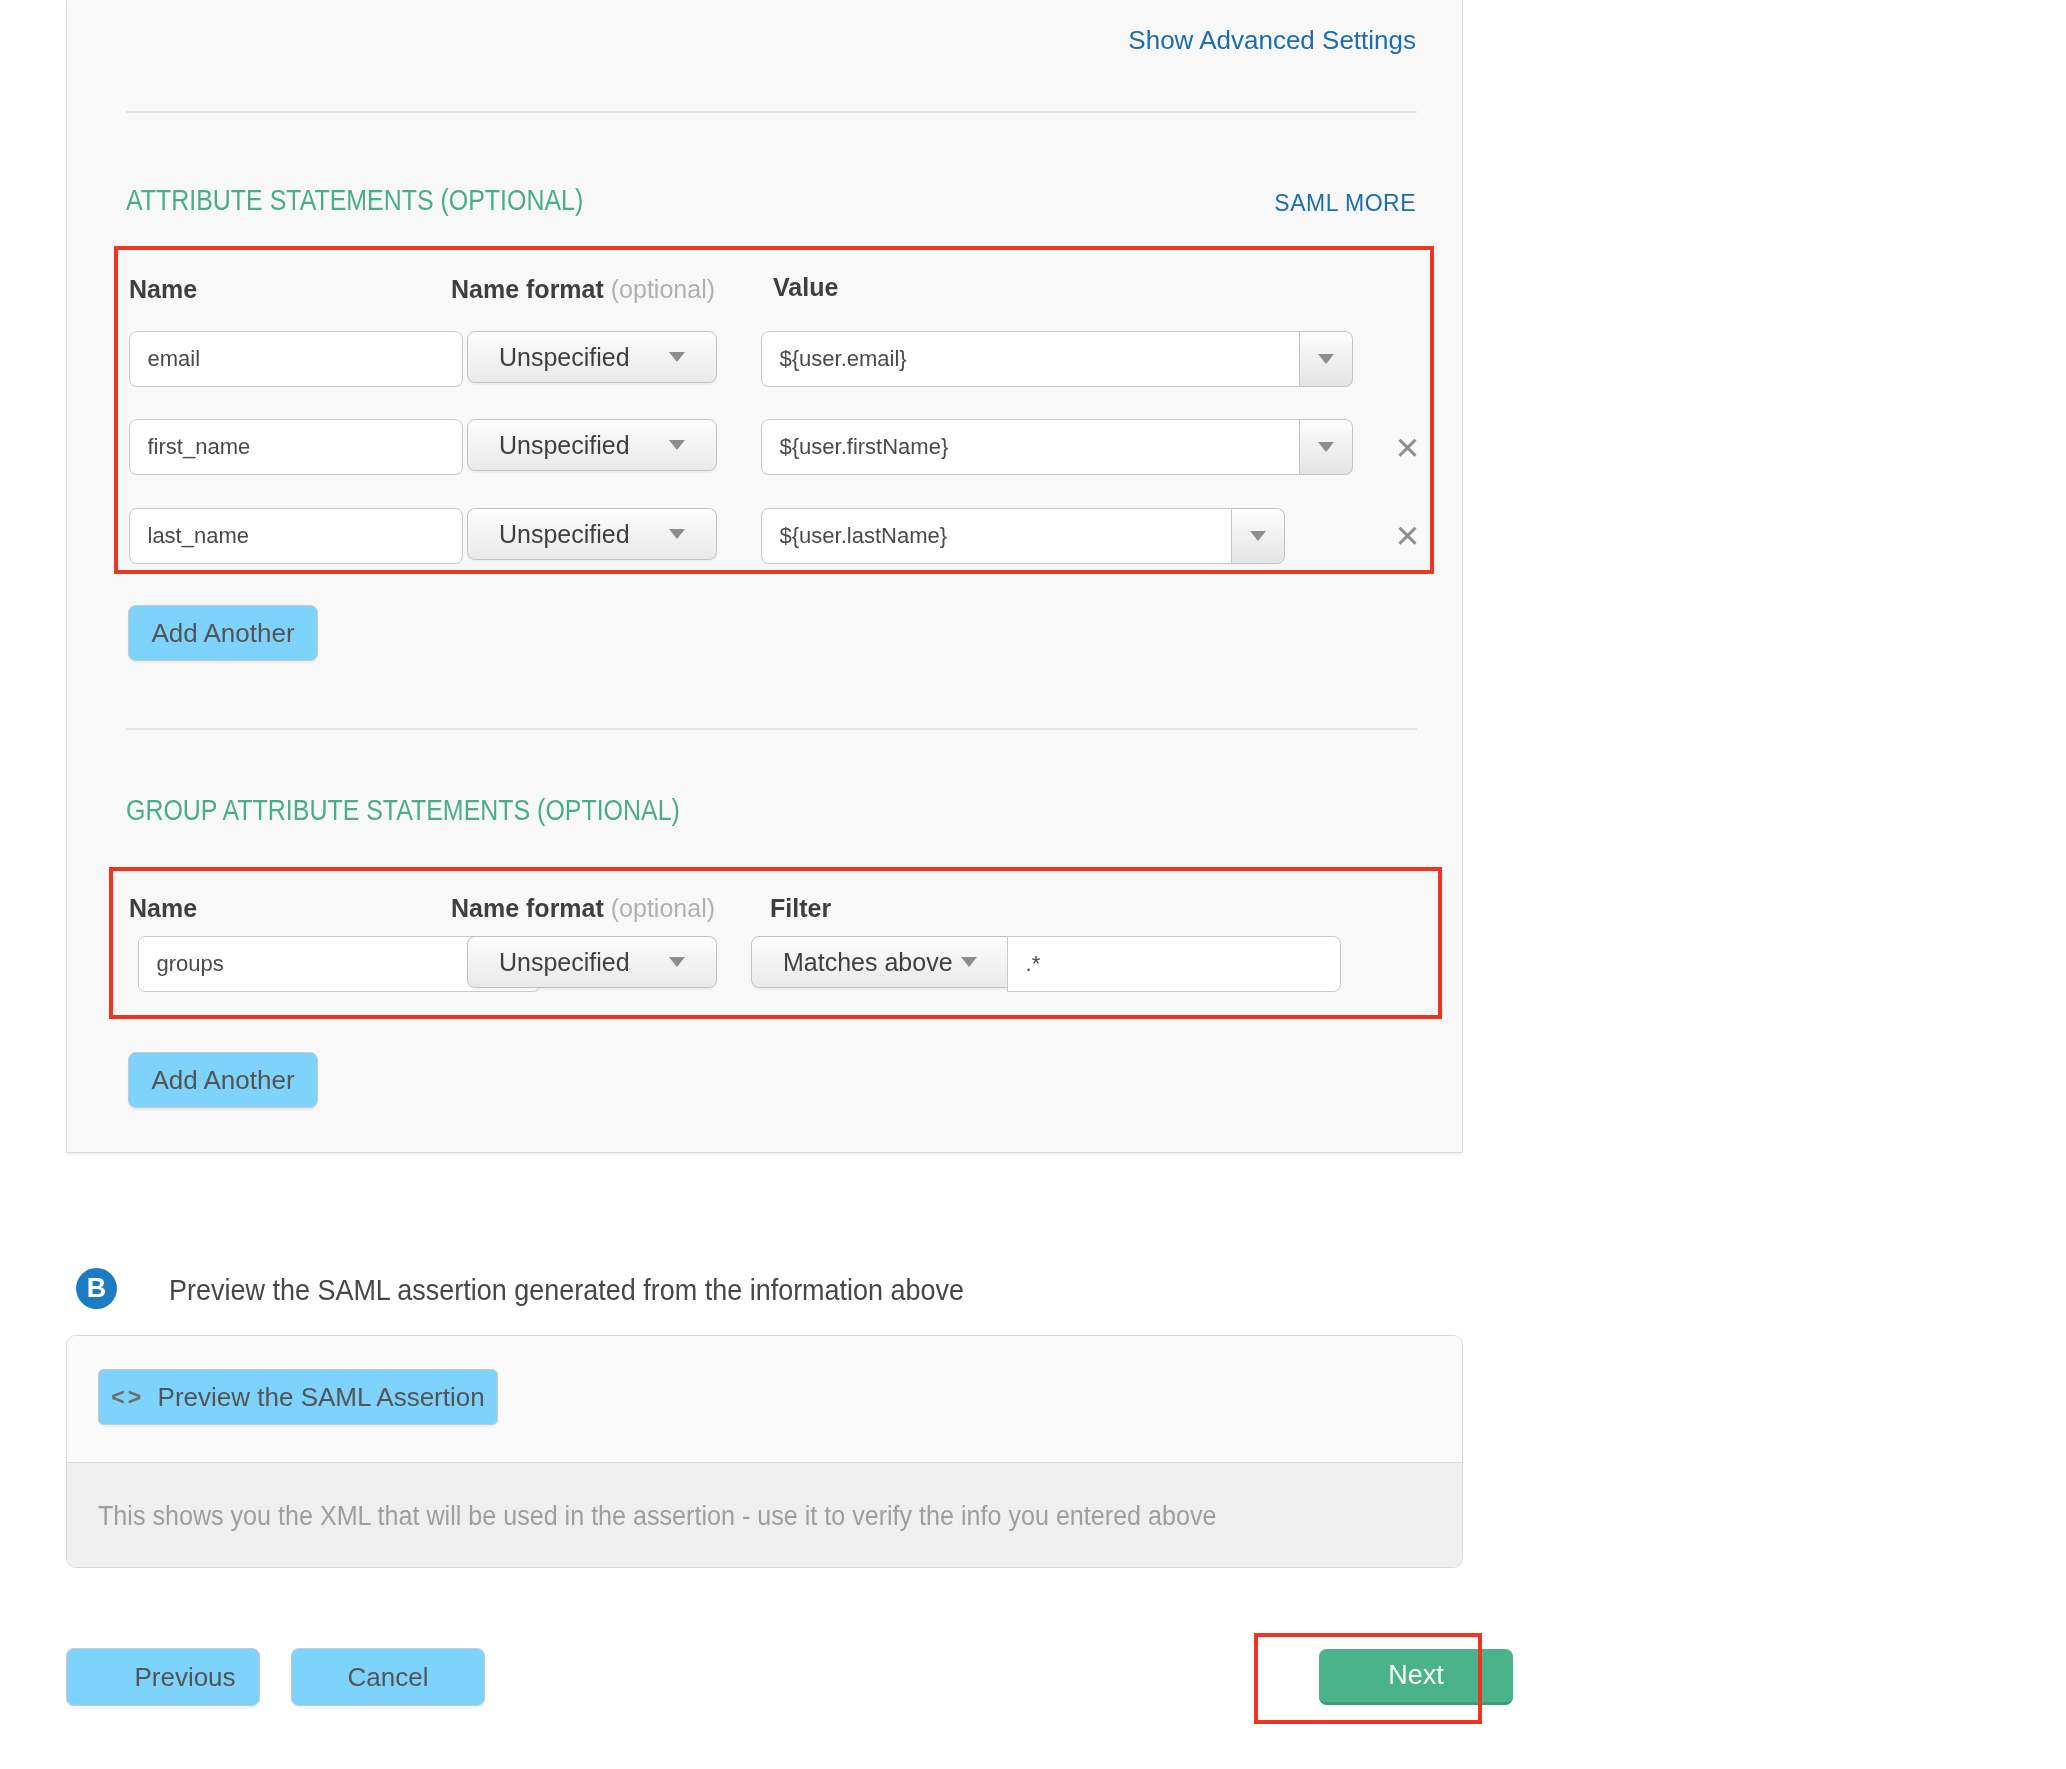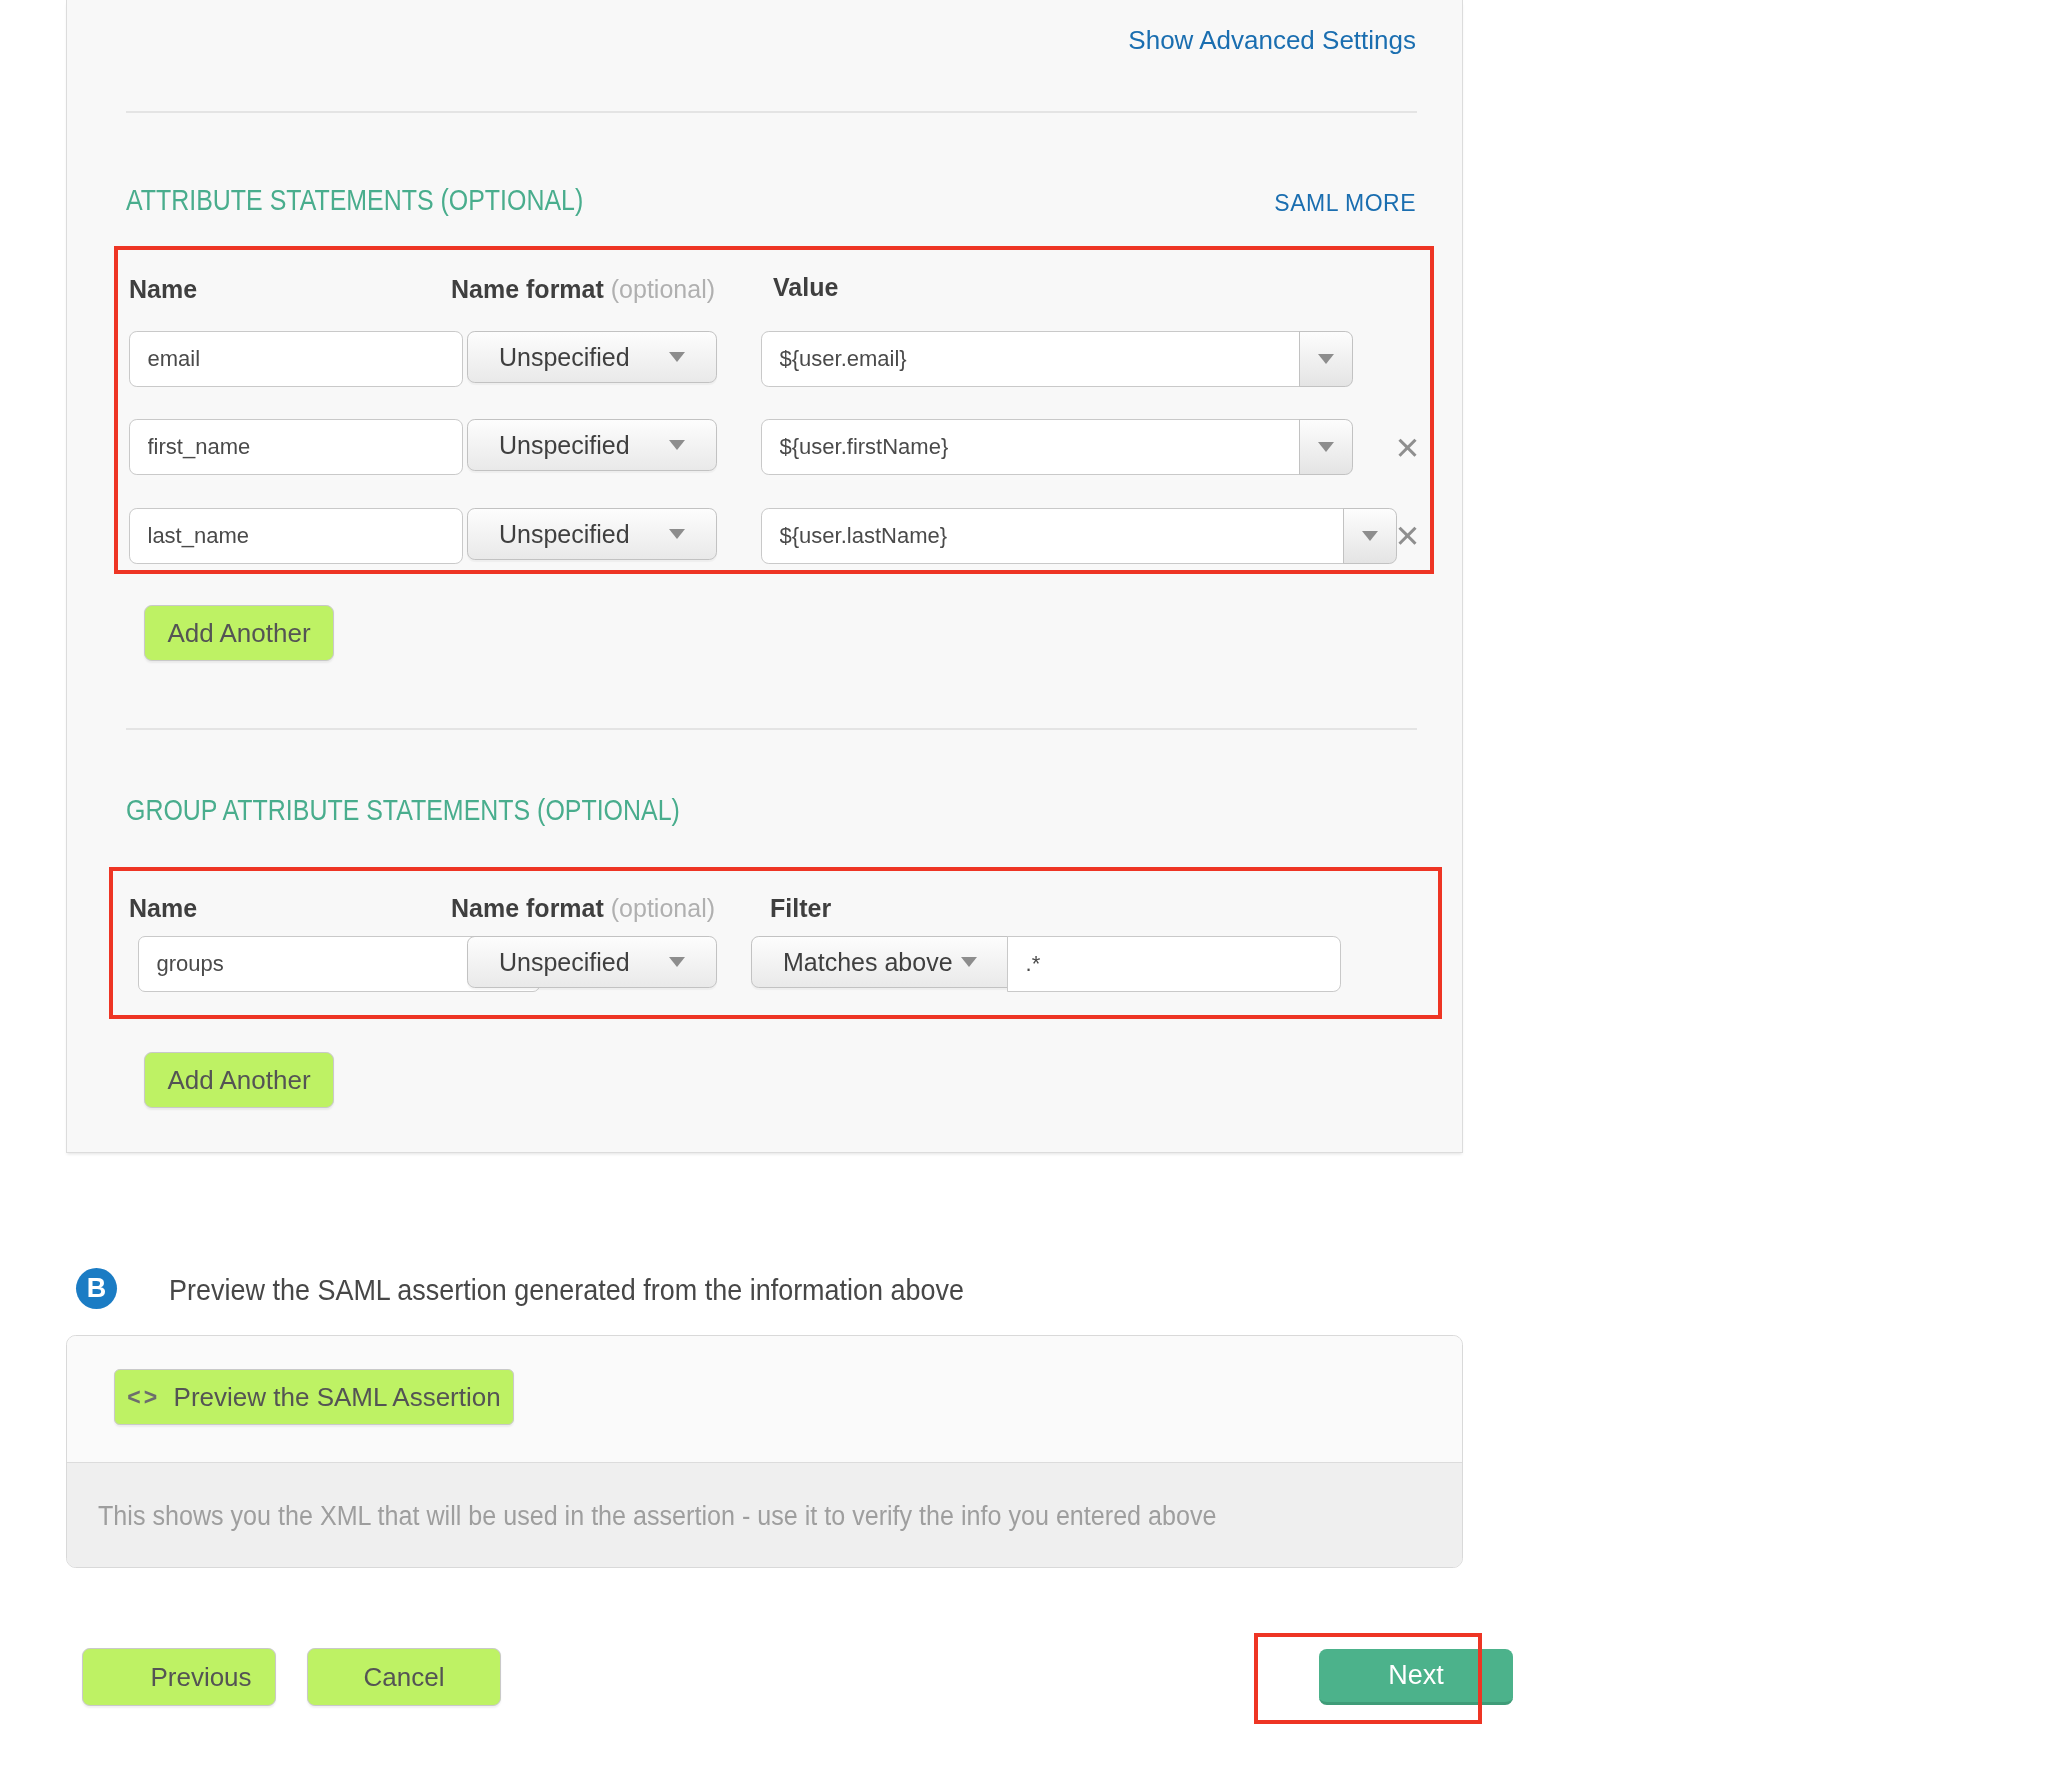--- a/index.html
+++ b/index.html
@@ -46,24 +46,24 @@
     border:1.9px solid #c2c2c2; border-radius:0 7.8px 7.8px 0;
     display:flex; align-items:center; justify-content:center; cursor:pointer; }
 
   .joined { display:flex; }
   .joined .dropdown { border-radius:7.8px 0 0 7.8px; }
   .joined .text-input { border-radius:0 7.8px 7.8px 0; margin-left:-1.9px; }
 
   .remove-x { width:35px; height:35px; font-size:31px; line-height:35px; text-align:center;
     color:#8f8f8f; cursor:pointer; font-weight:300; }
 
-  .btn { background:#bef264; border:1.9px solid #c9c9c9; border-radius:7.8px;
+  .btn { background:#7dd3fc; border:1.9px solid #c9c9c9; border-radius:7.8px;
     font-family:"Liberation Sans", sans-serif; font-size:26px; color:#545454;
     display:flex; align-items:center; justify-content:center; cursor:pointer;
-    box-shadow:0 1.9px 1.9px rgba(0,0,0,0.06);margin-left:16px; }
+    box-shadow:0 1.9px 1.9px rgba(0,0,0,0.06); }
 
   .step-badge { width:41px; height:41px; border-radius:50%; background:#1b7cc4;
     color:#ffffff; font-size:27px; font-weight:bold;
     display:flex; align-items:center; justify-content:center; }
   .step-title { font-size:29px; color:#474747; }
 
   .preview-panel { left:66px; top:1335px; width:1397px; height:233px;
     background:#fafafa; border:1.9px solid #d9d9d9; border-radius:9.7px; overflow:hidden; }
   .preview-top { position:absolute; left:0; top:0; width:100%; height:126px; background:#fafafa; }
   .preview-bottom { position:absolute; left:0; top:126px; width:100%; height:107px;
@@ -128,21 +128,21 @@
       <span class="caret"></span>
     </div>
   </div>
   <div class="abs remove-x" style="left:1390px; top:431px;">✕</div>
 
   <input class="abs text-input" style="left: 129px; top: 508px; width: 334px;" readonly="" value="last_name">
   <div class="abs dropdown" style="left:467px; top:508px; width:250px;">
     <span class="dd-label">Unspecified</span>
     <span class="caret"></span>
   </div>
-  <div class="abs value-wrap" style="left:761px; top:508px; width:636px;">
+  <div class="abs value-wrap" style="left:761px; top:508px; width:524px;">
     <input class="text-input" readonly="" value="${user.lastName}" style="">
     <div class="dd-btn">
       <span class="caret"></span>
     </div>
   </div>
   <div class="abs remove-x" style="left:1390px; top:519px;">✕</div>
 
   <div class="abs btn" style="left:128px; top:605px; width:190px; height:56px;">Add Another</div>
 
   <div class="abs divider" style="left:126px; top:728px; width:1291px;"></div>

